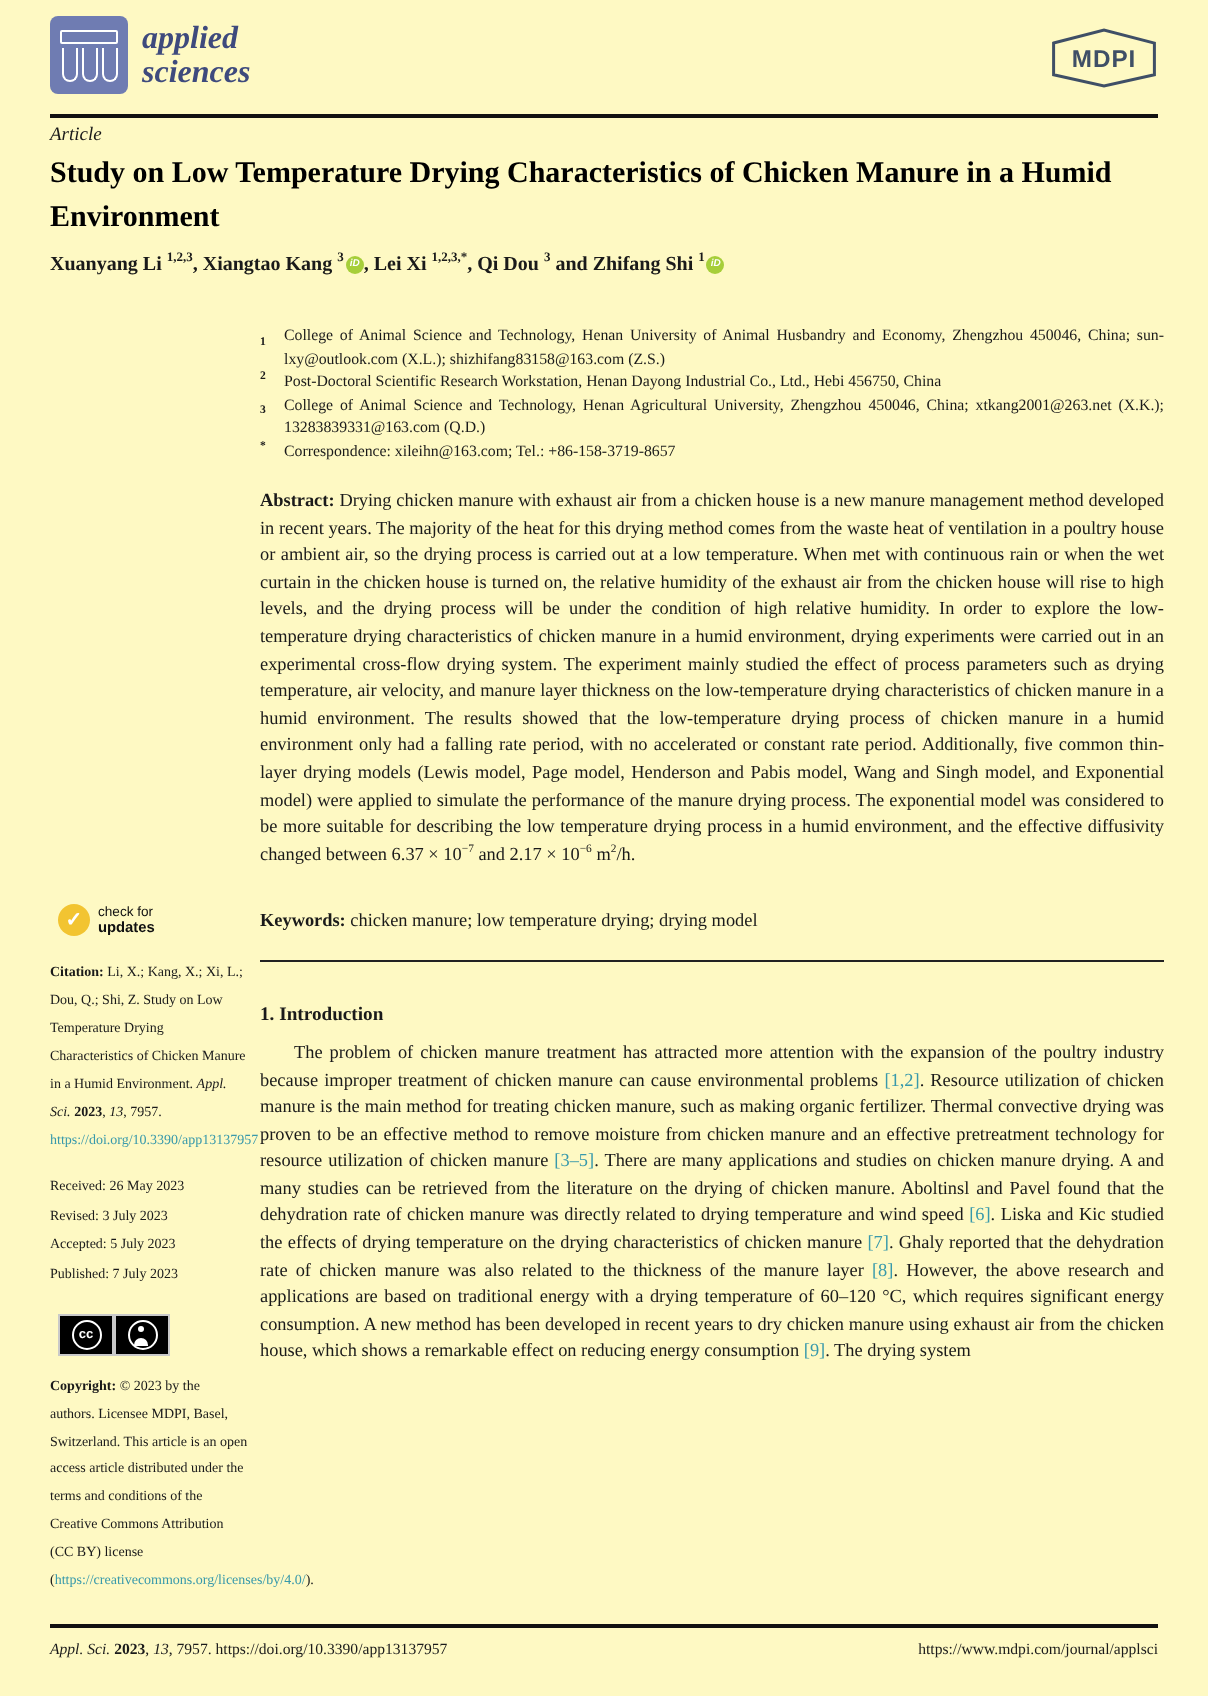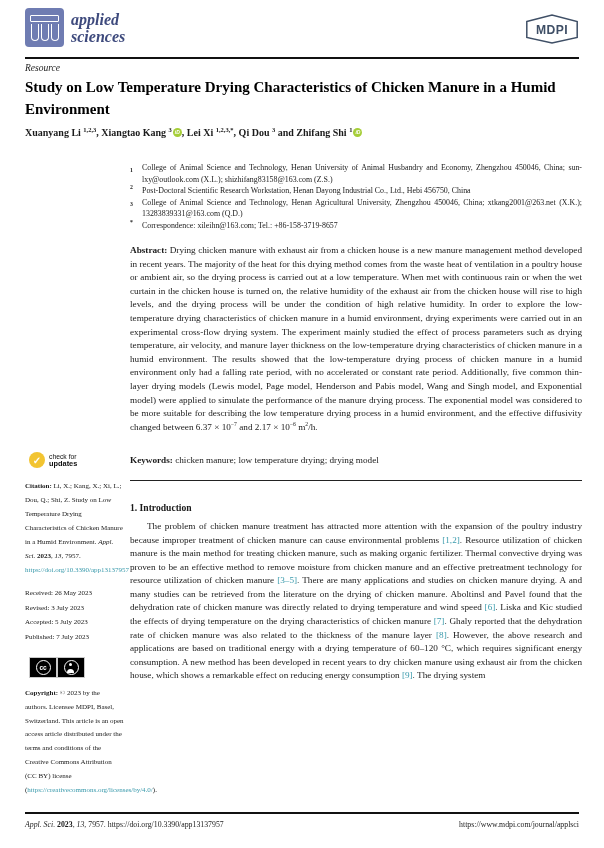--- a/index.html
+++ b/index.html
@@ -1,16 +1,16 @@
 <!DOCTYPE html>
 <html><head>
 <meta charset="utf-8">
 <style>
   html,body{margin:0;padding:0;background:#e8e8e8;}
-  .page{position:relative;width:604px;height:848px;background:#ffffff;overflow:hidden;
+  .page{position:relative;width:604px;height:848px;background:#fef9c3;overflow:hidden;
         font-family:"Liberation Serif","DejaVu Serif",serif;color:#1a1a1a;}
   
   .hdr-logo{position:absolute;top:8px;left:25px;display:flex;align-items:center;gap:7px;}
   .jicon{width:39px;height:39px;background:#6f7cb2;border-radius:4px;position:relative;flex:none;}
   .jicon .rack{position:absolute;top:7px;left:5px;right:5px;height:5px;border:1.5px solid #fff;border-radius:1px;}
   .jicon .tube{position:absolute;bottom:6px;width:6px;height:16px;border:1.5px solid #fff;border-top:none;
                border-radius:0 0 4px 4px;}
   .jicon .t1{left:6px;} .jicon .t2{left:16px;} .jicon .t3{left:26px;}
   .jname{font-style:italic;font-weight:bold;font-size:16px;line-height:17px;color:#3e4a7d;}
   .mdpi{position:absolute;top:12px;right:24px;width:56px;height:34px;}
@@ -85,21 +85,21 @@
 
   <div class="mdpi">
     <svg width="56" height="34" viewBox="0 0 60 36">
       <path d="M3 10 L30 3 L57 10 L57 27 L30 33 L3 27 Z" fill="none" stroke="#3f4f66" stroke-width="1.6"></path>
       <text x="30" y="23" text-anchor="middle" font-family="Liberation Sans, sans-serif" font-size="13" font-weight="bold" letter-spacing="0.5" fill="#3f4f66">MDPI</text>
     </svg>
   </div>
 
   <div class="hdr-rule"></div>
 
-  <div class="article-label">Resource</div>
+  <div class="article-label">Article</div>
   <div class="title">Study on Low Temperature Drying Characteristics of Chicken Manure in a Humid Environment</div>
   <div class="authors"><span>Xuanyang Li </span><sup>1,2,3</sup><span>, </span><span>Xiangtao Kang </span><sup>3</sup><span class="orcid">iD</span><span>, </span><span>Lei Xi </span><sup>1,2,3,*</sup><span>, </span><span>Qi Dou </span><sup>3</sup><span> and </span><span>Zhifang Shi </span><sup>1</sup><span class="orcid">iD</span></div>
 
   <div class="sidebar">
     <div class="upd-badge">
       <div class="upd-circle">✓</div>
       <div class="upd-text">
         <div>check for</div>
         <div class="l2">updates</div>
       </div>

